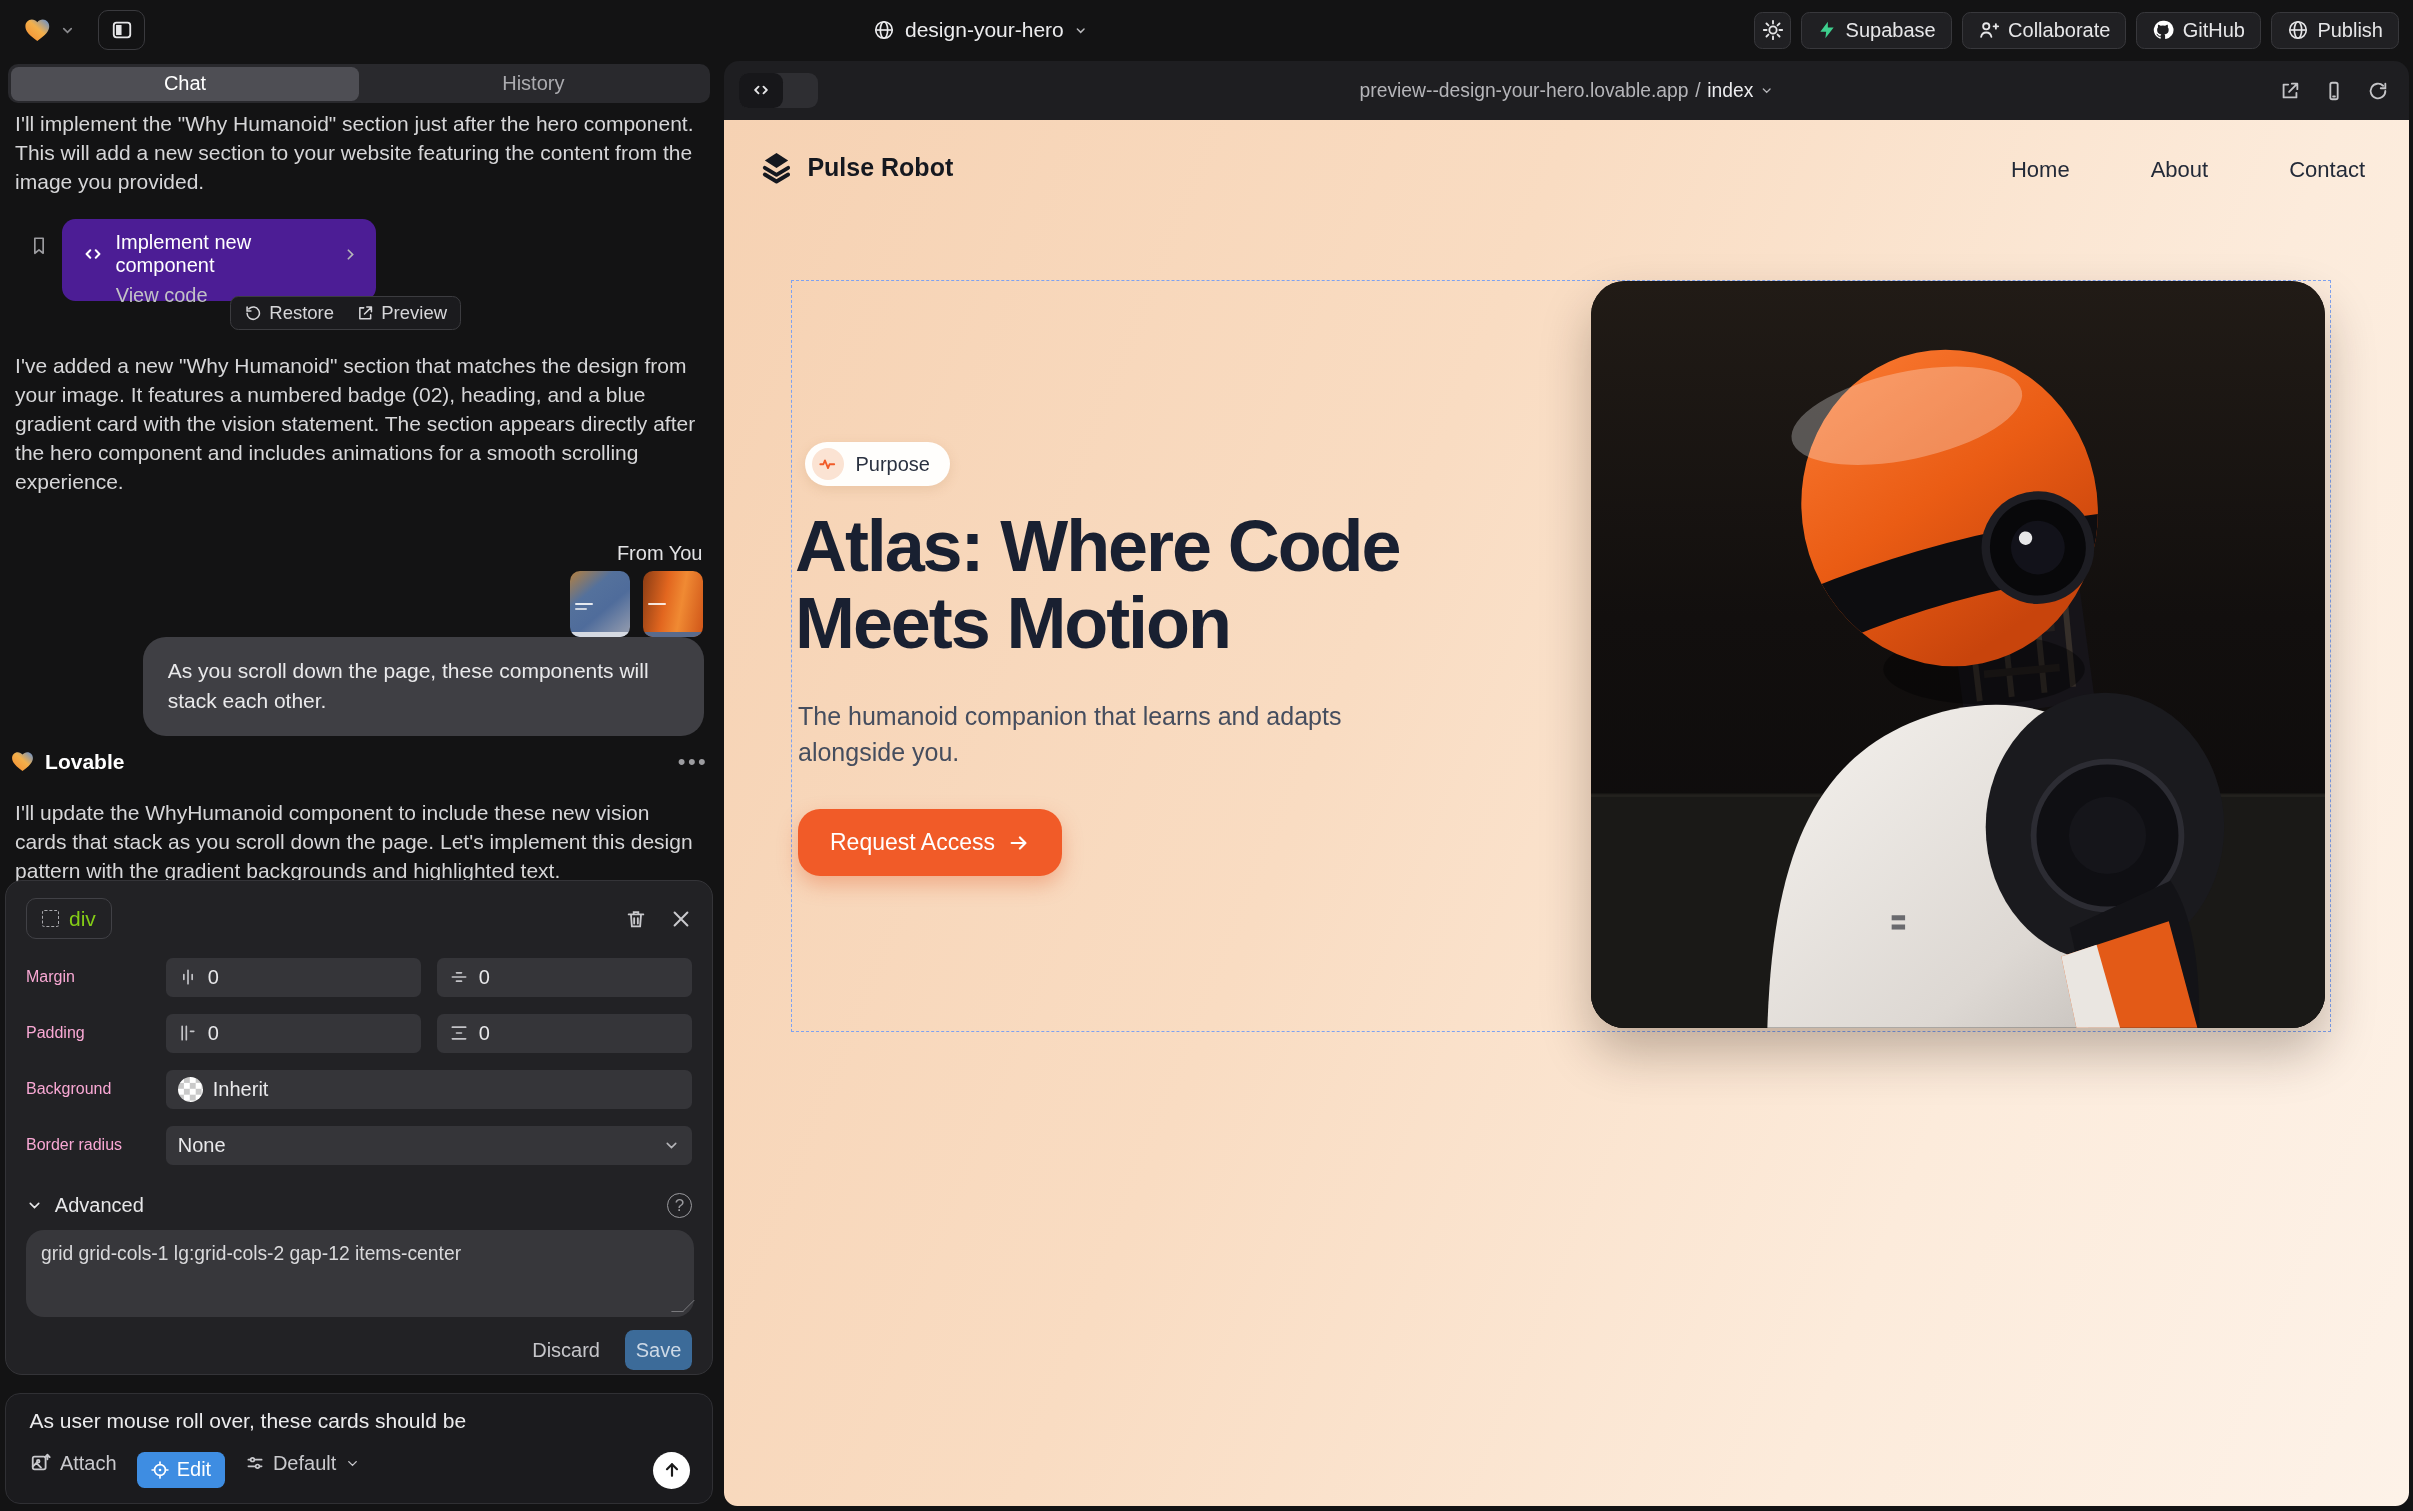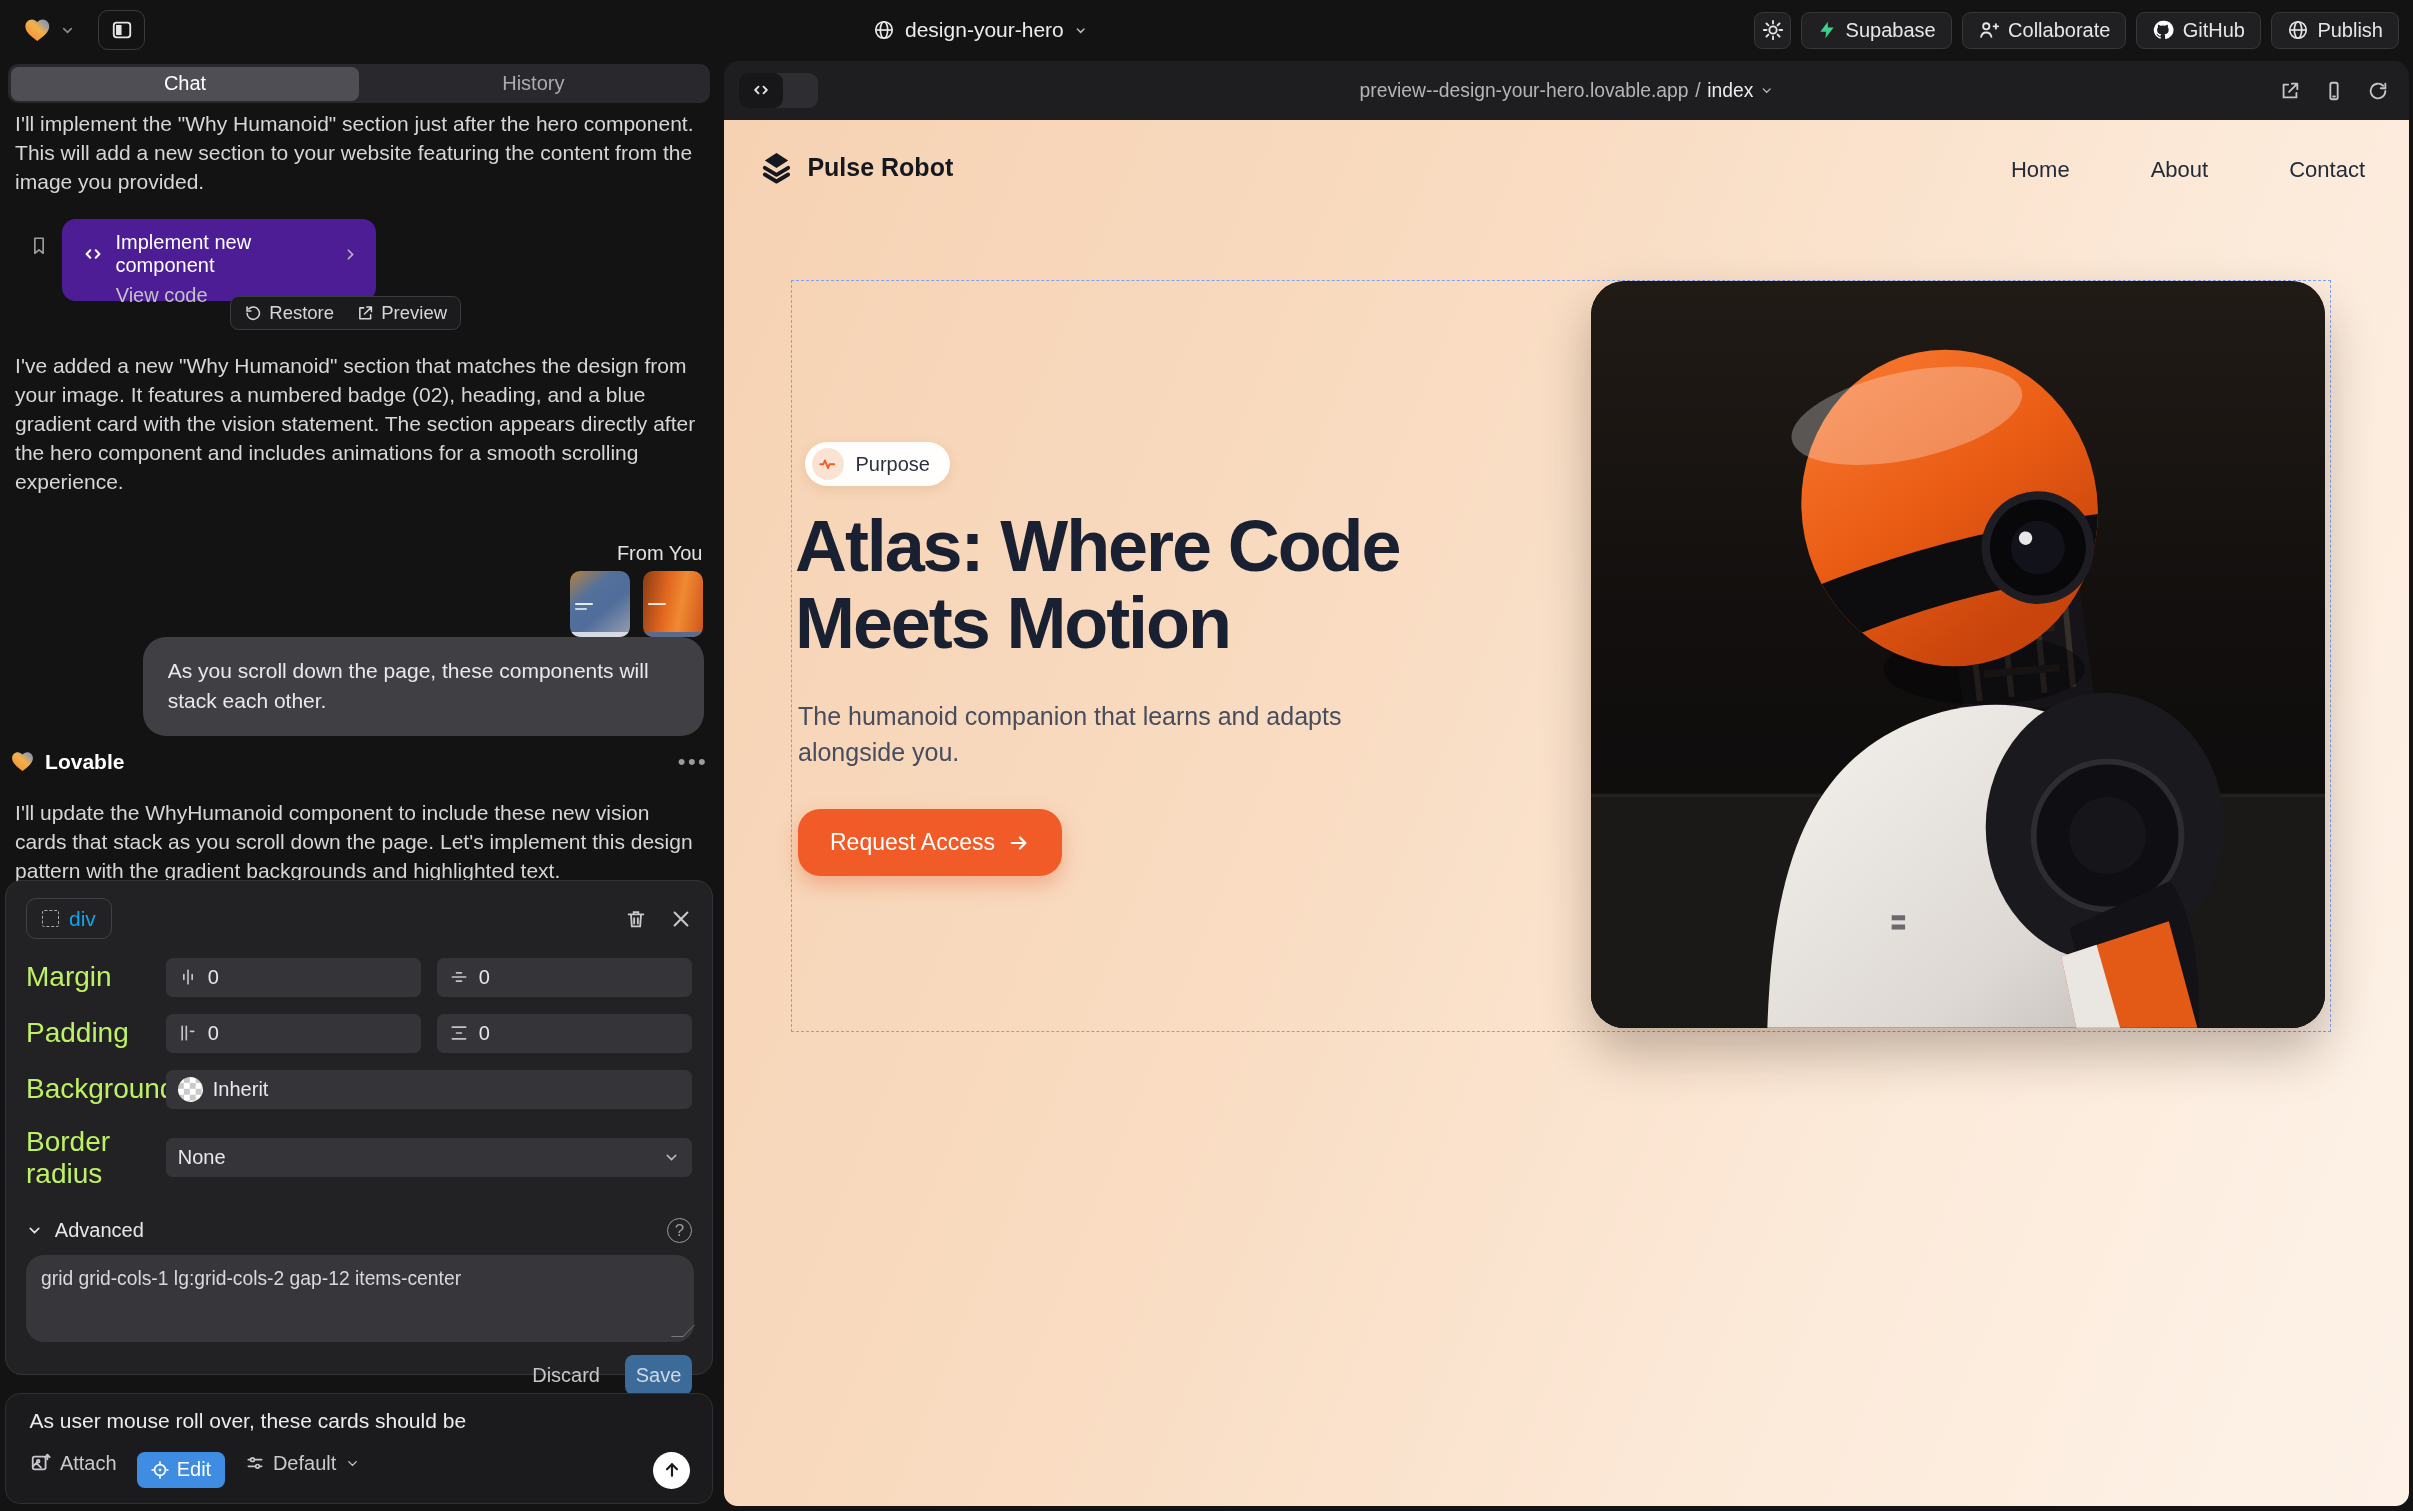--- a/index.html
+++ b/index.html
@@ -51,26 +51,26 @@
 
   .bubble { margin-left:136px; width:561px; background:#3f3f44; border-radius:23px; padding:19.3px 25px; font-size:21px; line-height:30px; color:#e9e9eb; }
   .lovable-row { margin-top:11.8px; height:28.6px; display:flex; align-items:center; gap:10px; padding:0 3.4px; }
   .lovable-name { color:#ffffff; font-size:21px; font-weight:bold; flex:1; }
   .ellipsis { color:#9c9ca0; font-size:22px; letter-spacing:2.5px; cursor:pointer; }
   .partial-card { margin:34px 0 0 55px; width:358px; height:50px; background:#3f3f44; border-radius:13.4px 13.4px 0 0; }
 
   
   .editor-panel { position:absolute; left:5px; top:880px; width:708px; height:495px; background:#222225; border:0.8px solid #343438; border-radius:17px; padding:17px 20px; z-index:5; }
   .ep-header { display:flex; align-items:center; }
-  .el-chip { display:flex; align-items:center; gap:10px; border:0.8px solid #414146; border-radius:10px; padding:7.6px 15px; color:#0ea5e9; font-size:21px; cursor:pointer; }
+  .el-chip { display:flex; align-items:center; gap:10px; border:0.8px solid #414146; border-radius:10px; padding:7.6px 15px; color:#84cc16; font-size:21px; cursor:pointer; }
   .dashed-sq { width:17px; height:17px; border:1.7px dashed #a9a9ad; border-radius:2.5px; }
   .ep-actions { margin-left:auto; display:flex; align-items:center; gap:23.5px; color:#c9c9cd; }
   .ep-actions .act { cursor:pointer; }
   .ep-grid { margin-top:18.5px; display:grid; grid-template-columns:124px 1fr 1fr; column-gap:16px; row-gap:17px; align-items:center; }
-  .ep-label { font-size:28px; color:#bef264; }
+  .ep-label { font-size:16px; color:#f9a8d4; }
   .field { height:39px; background:#353539; border-radius:6.7px; display:flex; align-items:center; gap:10px; padding:0 11.8px; font-size:20px; color:#e9e9eb; cursor:text; }
   .field .ficon { color:#c3c3c7; flex:none; }
   .field.wide { grid-column:2 / 4; }
   .select { cursor:pointer; }
   .select .chev { margin-left:auto; color:#b5b5b9; }
   .swatch { width:25px; height:25px; border-radius:50%; background:repeating-conic-gradient(#c9c9c9 0 25%, #ffffff 0 50%); background-size:11.8px 11.8px; flex:none; }
   .ep-advanced { margin-top:28.6px; display:flex; align-items:center; gap:11.8px; color:#e7e7e9; font-size:20px; }
   .help { margin-left:auto; width:25px; height:25px; border:1.7px solid #9a9a9e; border-radius:50%; color:#9a9a9e; font-size:17px; display:flex; align-items:center; justify-content:center; cursor:pointer; }
   .ep-textarea { margin-top:11.8px; width:668px; height:87px; background:#37373b; border-radius:18px; padding:13.4px 15px; font-size:19.3px; color:#d9d9db; position:relative; cursor:text; }
   .resize-handle { position:absolute; right:5px; bottom:5px; width:11.8px; height:11.8px; border-right:1.7px solid #8a8a8e; border-bottom:1.7px solid #8a8a8e; transform:skew(-45deg) rotate(0deg); opacity:.8; }

